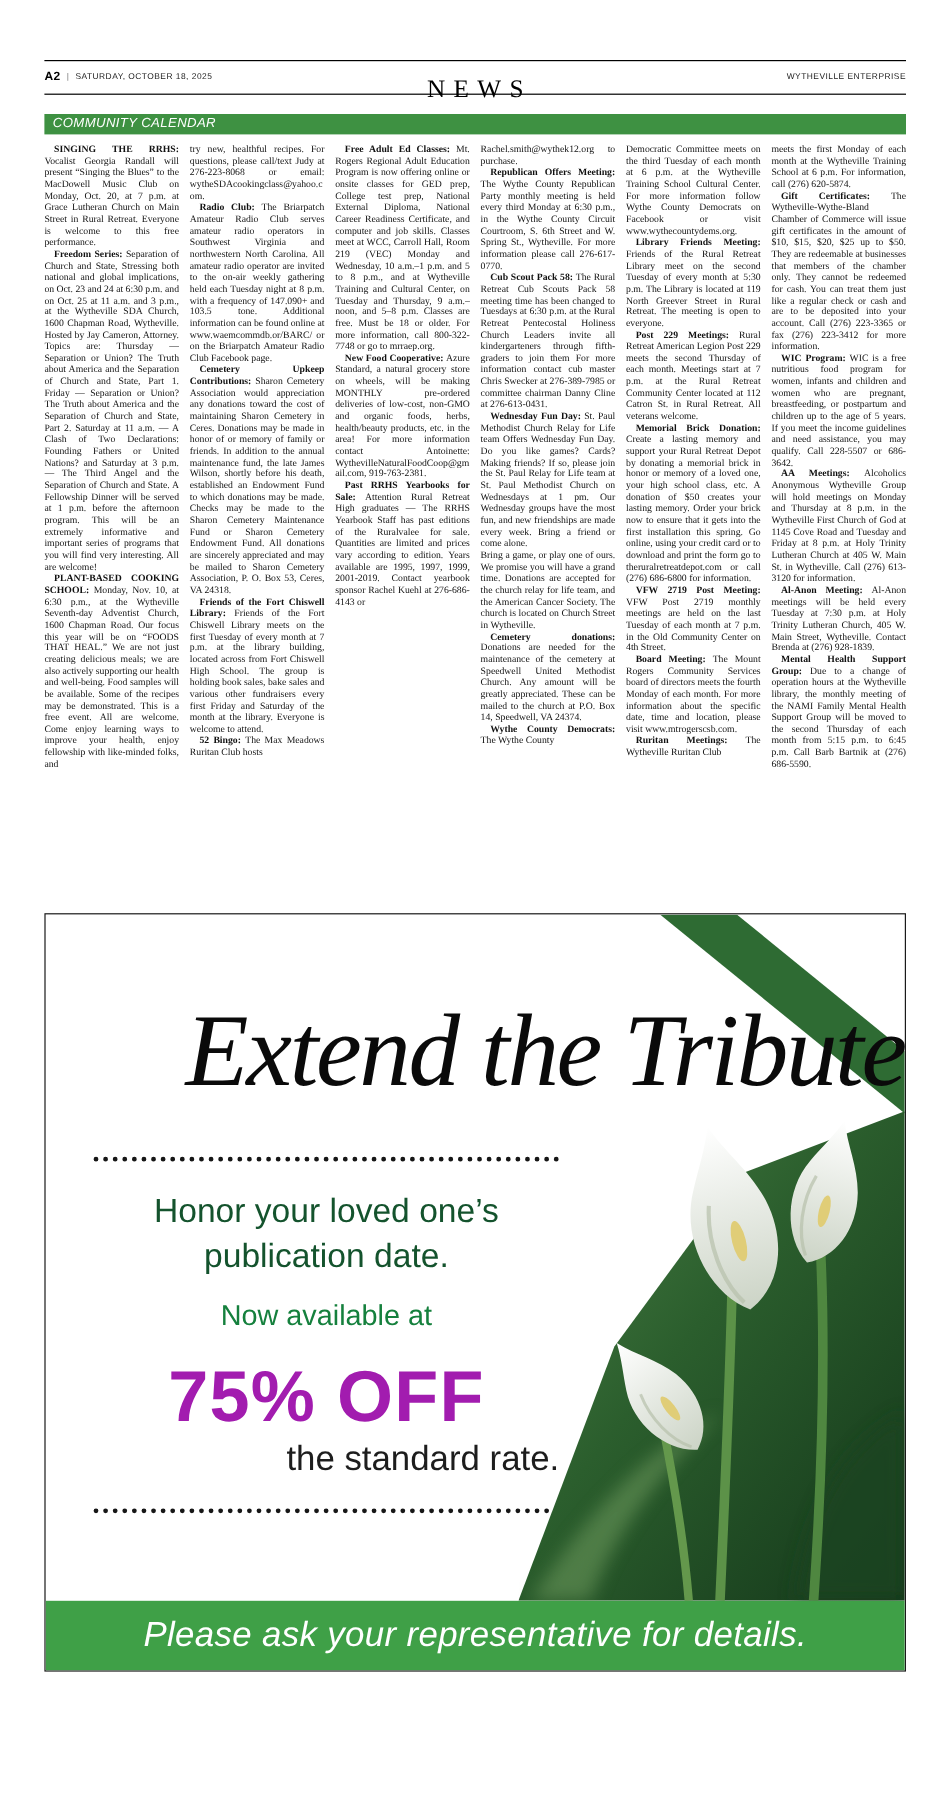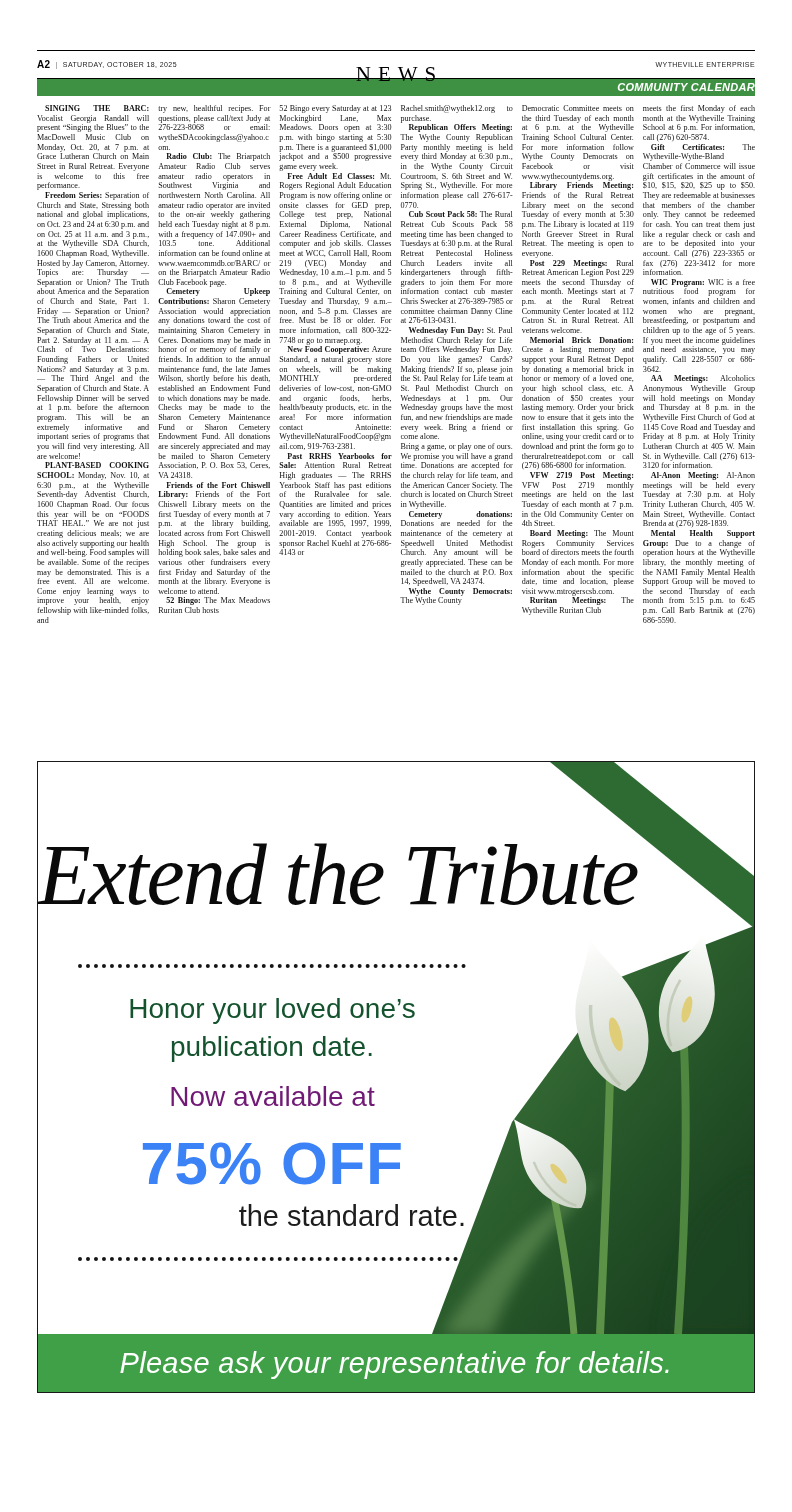--- a/index.html
+++ b/index.html
@@ -16,44 +16,44 @@
     display:flex; align-items:center;gap:36px;
   }
   .mast-left, .mast-right { flex:1 1 0; font-family:"Liberation Sans",sans-serif; font-size:7px; letter-spacing:.4px; color:#222; }
   .mast-left { display:flex; align-items:center; gap:5px; }
   .mast-left .pg { font-weight:bold; font-size:10px; color:#000; }
   .mast-left .sep { color:#777; }
   .mast-center { font-family:"Liberation Serif",serif; font-size:21px; letter-spacing:7px; padding-left:7px; color:#000;margin-top:20px; }
   .mast-right { text-align:right; }
   
   .cal-banner {
-    margin:0 37px 0; height:17px; line-height:17px;
+    margin:16px 37px 0; height:17px; line-height:17px;
     background:var(--green-bar,#3e9142); color:#fff;
-    font-family:"Liberation Sans",sans-serif; font-style:italic; font-weight:bold;
-    font-size:11px; padding-left:7px; letter-spacing:.3px;text-align:right;
+    font-family:"Liberation Sans",sans-serif; font-style:italic; font-weight:normal;
+    font-size:11px; padding-left:7px; letter-spacing:.3px;
   }
   
   .calendar { margin:8px 37px 0; height:638px; display:flex; gap:9px; overflow:hidden; }
   .col { flex:1 1 0; min-width:0; font-size:8.1px; line-height:9.65px; text-align:justify; overflow-wrap:break-word; }
   .col p { margin:0; text-indent:8px; }
   .col p.cont { text-indent:0; }
   .col b { font-weight:bold; }
   
   .ad { position:absolute; left:37px; right:37px; top:761px; height:632px; border:1px solid #1a1a1a; background:#fff; overflow:hidden; }
   .corner-band { position:absolute; top:0; right:0; width:300px; height:220px; }
   .ad-headline {
-    position:relative; margin-top:70px; text-align:left; white-space:nowrap;
+    position:relative; margin-top:70px; text-align:right; white-space:nowrap;
     font-family:"Liberation Serif",serif; font-style:italic; font-weight:normal;
     font-size:86px; line-height:1; letter-spacing:-2px; color:#0a0a0a;
   }
   .dotted { margin:46px 0 0 40px; width:388px; border-top:4px dotted #161616; height:0; }
   .dotted2 { margin-top:24px; }
   .ad-copy { margin:22px 0 0 40px; width:388px; text-align:center; font-family:Liberation Sans, sans-serif; font-size:28px; line-height:38px; color:#14532d; }
-  .ad-avail { margin:12px 0 0 40px; width:388px; text-align:center; font-family:"Liberation Sans",sans-serif; font-size:28px; line-height:38px; color:#701a75; }
-  .ad-offer { margin:18px 0 0 40px; width:388px; text-align:center; font-family:"Liberation Sans",sans-serif; font-weight:bold; font-size:60px; line-height:1; letter-spacing:1px; color:#3b82f6; }
+  .ad-avail { margin:12px 0 0 40px; width:388px; text-align:center; font-family:"Liberation Sans",sans-serif; font-size:24px; line-height:38px; color:#15803d; }
+  .ad-offer { margin:18px 0 0 40px; width:388px; text-align:center; font-family:"Liberation Sans",sans-serif; font-weight:bold; font-size:60px; line-height:1; letter-spacing:1px; color:#a21caf; }
   .ad-offer-sub { margin:6px 0 0 40px; width:388px; text-align:right; font-family:"Liberation Sans",sans-serif; font-size:29px; color:#1d1d1d; }
   .lilies { position:absolute; right:0; bottom:58px; width:322px; height:408px; }
   .ad-banner {
     position:absolute; left:0; right:0; bottom:0; height:58px; line-height:58px;
     background:var(--green-banner,#3fa047); color:#fff; text-align:center;
     font-family:"Liberation Sans",sans-serif; font-weight:normal; font-style:italic;
     font-size:29px; letter-spacing:.3px;
   }
 </style>
 </head>
@@ -68,33 +68,32 @@
       <span class="date">SATURDAY, OCTOBER 18, 2025</span>
     </div>
     <div class="mast-center">NEWS</div>
     <div class="mast-right">WYTHEVILLE ENTERPRISE</div>
   </header>
 
   <div class="cal-banner">COMMUNITY CALENDAR</div>
 
   <main class="calendar">
       <div class="col">
-        <p><b>SINGING THE BARC: </b>Vocalist Georgia Randall will present “Singing the Blues” to the MacDowell Music Club on Monday, Oct. 20, at 7 p.m. at Grace Lutheran Church on Main Street in Rural Retreat. Everyone is welcome to this free performance.</p>
+        <p><b>SINGING THE RRHS: </b>Vocalist Georgia Randall will present “Singing the Blues” to the MacDowell Music Club on Monday, Oct. 20, at 7 p.m. at Grace Lutheran Church on Main Street in Rural Retreat. Everyone is welcome to this free performance.</p>
         <p><b>Freedom Series: </b>Separation of Church and State, Stressing both national and global implications, on Oct. 23 and 24 at 6:30 p.m. and on Oct. 25 at 11 a.m. and 3 p.m., at the Wytheville SDA Church, 1600 Chapman Road, Wytheville. Hosted by Jay Cameron, Attorney. Topics are: Thursday — Separation or Union? The Truth about America and the Separation of Church and State, Part 1. Friday — Separation or Union? The Truth about America and the Separation of Church and State, Part 2. Saturday at 11 a.m. — A Clash of Two Declarations: Founding Fathers or United Nations? and Saturday at 3 p.m. — The Third Angel and the Separation of Church and State. A Fellowship Dinner will be served at 1 p.m. before the afternoon program. This will be an extremely informative and important series of programs that you will find very interesting. All are welcome!</p>
         <p><b>PLANT-BASED COOKING SCHOOL: </b>Monday, Nov. 10, at 6:30 p.m., at the Wytheville Seventh-day Adventist Church, 1600 Chapman Road. Our focus this year will be on “FOODS THAT HEAL.” We are not just creating delicious meals; we are also actively supporting our health and well-being. Food samples will be available. Some of the recipes may be demonstrated. This is a free event. All are welcome. Come enjoy learning ways to improve your health, enjoy fellowship with like-minded folks, and</p>
       </div>
       <div class="col">
         <p class="cont">try new, healthful recipes. For questions, please call/text Judy at 276-223-8068 or email: wytheSDAcookingclass@yahoo.com.</p>
         <p><b>Radio Club: </b>The Briarpatch Amateur Radio Club serves amateur radio operators in Southwest Virginia and northwestern North Carolina. All amateur radio operator are invited to the on-air weekly gathering held each Tuesday night at 8 p.m. with a frequency of 147.090+ and 103.5 tone. Additional information can be found online at www.waemcommdb.or/BARC/ or on the Briarpatch Amateur Radio Club Facebook page.</p>
         <p><b>Cemetery Upkeep Contributions: </b>Sharon Cemetery Association would appreciation any donations toward the cost of maintaining Sharon Cemetery in Ceres. Donations may be made in honor of or memory of family or friends. In addition to the annual maintenance fund, the late James Wilson, shortly before his death, established an Endowment Fund to which donations may be made. Checks may be made to the Sharon Cemetery Maintenance Fund or Sharon Cemetery Endowment Fund. All donations are sincerely appreciated and may be mailed to Sharon Cemetery Association, P. O. Box 53, Ceres, VA 24318.</p>
         <p><b>Friends of the Fort Chiswell Library: </b>Friends of the Fort Chiswell Library meets on the first Tuesday of every month at 7 p.m. at the library building, located across from Fort Chiswell High School. The group is holding book sales, bake sales and various other fundraisers every first Friday and Saturday of the month at the library. Everyone is welcome to attend.</p>
         <p><b>52 Bingo: </b>The Max Meadows Ruritan Club hosts</p>
       </div>
       <div class="col">
-        <p class="cont">52 Bingo every Saturday at at 123 Mockingbird Lane, Max Meadows. Doors open at 3:30 p.m. with bingo starting at 5:30 p.m. There is a guaranteed $1,000 jackpot and a $500 progressive game every week.</p>
         <p><b>Free Adult Ed Classes: </b>Mt. Rogers Regional Adult Education Program is now offering online or onsite classes for GED prep, College test prep, National External Diploma, National Career Readiness Certificate, and computer and job skills. Classes meet at WCC, Carroll Hall, Room 219 (VEC) Monday and Wednesday, 10 a.m.–1 p.m. and 5 to 8 p.m., and at Wytheville Training and Cultural Center, on Tuesday and Thursday, 9 a.m.–noon, and 5–8 p.m. Classes are free. Must be 18 or older. For more information, call 800-322-7748 or go to mrraep.org.</p>
         <p><b>New Food Cooperative: </b>Azure Standard, a natural grocery store on wheels, will be making MONTHLY pre-ordered deliveries of low-cost, non-GMO and organic foods, herbs, health/beauty products, etc. in the area! For more information contact Antoinette: WythevilleNaturalFoodCoop@gmail.com, 919-763-2381.</p>
         <p><b>Past RRHS Yearbooks for Sale: </b>Attention Rural Retreat High graduates — The RRHS Yearbook Staff has past editions of the Ruralvalee for sale. Quantities are limited and prices vary according to edition. Years available are 1995, 1997, 1999, 2001-2019. Contact yearbook sponsor Rachel Kuehl at 276-686-4143 or</p>
       </div>
       <div class="col">
         <p class="cont">Rachel.smith@wythek12.org to purchase.</p>
         <p><b>Republican Offers Meeting: </b>The Wythe County Republican Party monthly meeting is held every third Monday at 6:30 p.m., in the Wythe County Circuit Courtroom, S. 6th Street and W. Spring St., Wytheville. For more information please call 276-617-0770.</p>
         <p><b>Cub Scout Pack 58: </b>The Rural Retreat Cub Scouts Pack 58 meeting time has been changed to Tuesdays at 6:30 p.m. at the Rural Retreat Pentecostal Holiness Church Leaders invite all kindergarteners through fifth-graders to join them For more information contact cub master Chris Swecker at 276-389-7985 or committee chairman Danny Cline at 276-613-0431.</p>
         <p><b>Wednesday Fun Day: </b>St. Paul Methodist Church Relay for Life team Offers Wednesday Fun Day. Do you like games? Cards? Making friends? If so, please join the St. Paul Relay for Life team at St. Paul Methodist Church on Wednesdays at 1 pm. Our Wednesday groups have the most fun, and new friendships are made every week. Bring a friend or come alone.</p>
         <p class="cont">Bring a game, or play one of ours. We promise you will have a grand time. Donations are accepted for the church relay for life team, and the American Cancer Society. The church is located on Church Street in Wytheville.</p>

